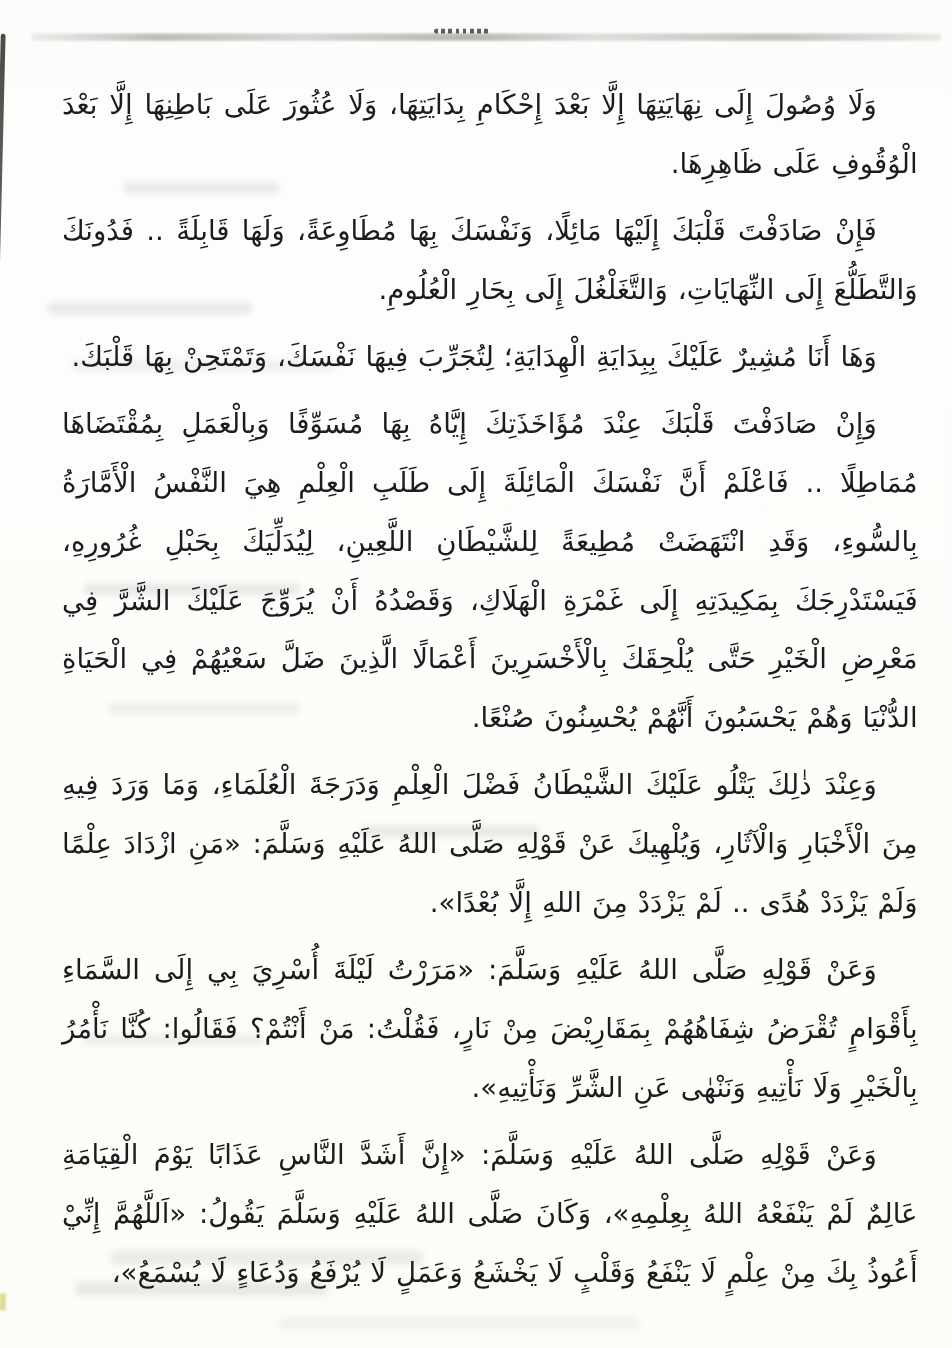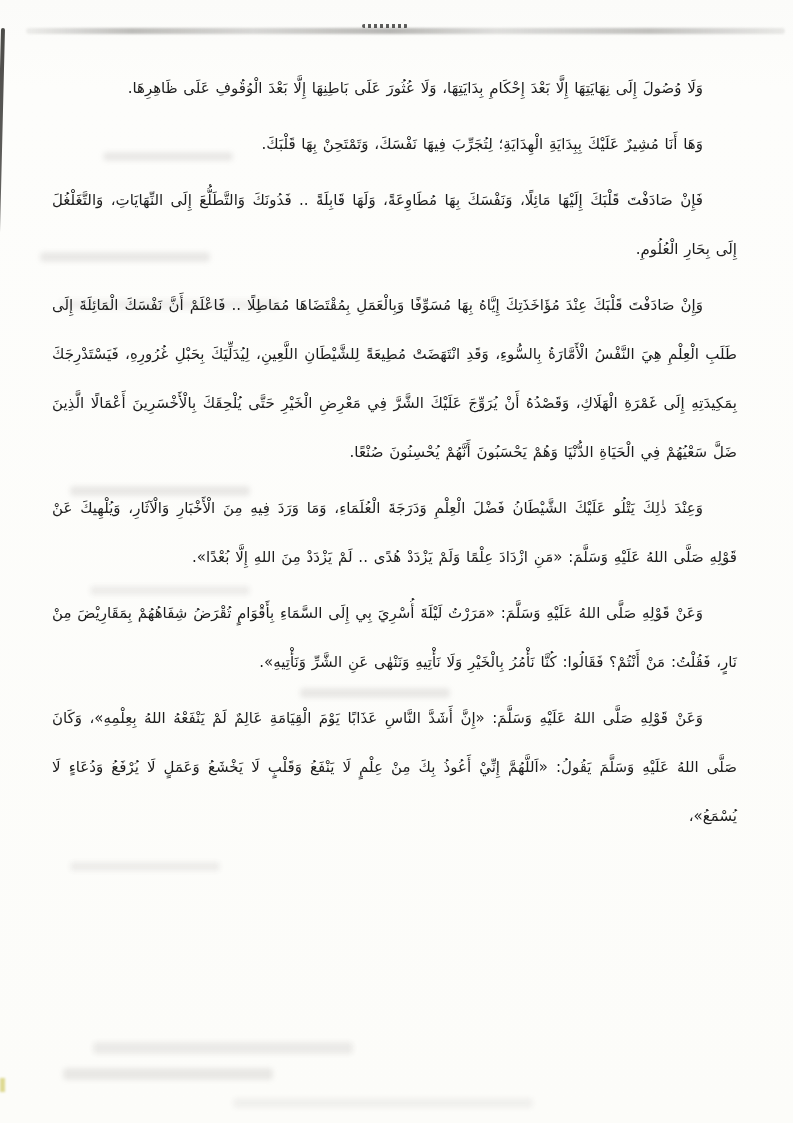--- a/index.html
+++ b/index.html
@@ -15,25 +15,25 @@
     font-family: "DejaVu Sans", sans-serif;
   }
   .page {
     position: absolute;
     inset: 0;
     background: linear-gradient(180deg, #fbfbf9 0%, #fdfdfb 8%, #fcfcf9 100%);
   }
   .text-block {
     position: absolute;
     top: 64px;
-    right: 56px;
+    right: 28px;
     left: 52px;
     direction: rtl;
     color: #1c1c1c;
-    font-size: 15px;
+    font-size: 23px;
     line-height: 49px;
     text-align: justify;
   }
   .text-block p {
     margin: 0 0 7px 0;
     text-indent: 34px;
     word-spacing: 1px;
   }
   .text-block p:last-child { margin-bottom: 0; }
 
@@ -105,21 +105,21 @@
   <div class="artifact ghost g4"></div>
   <div class="artifact ghost g5"></div>
   <div class="artifact ghost g6"></div>
   <div class="artifact ghost g7"></div>
   <div class="artifact ghost g8"></div>
   <div class="artifact ghost g9"></div>
   <div class="artifact ghost g10"></div>
 
   <div class="text-block">
     <p>وَلَا وُصُولَ إِلَى نِهَايَتِهَا إِلَّا بَعْدَ إِحْكَامِ بِدَايَتِهَا، وَلَا عُثُورَ عَلَى بَاطِنِهَا إِلَّا بَعْدَ الْوُقُوفِ عَلَى ظَاهِرِهَا.</p>
+    <p>فَإِنْ صَادَفْتَ قَلْبَكَ إِلَيْهَا مَائِلًا، وَنَفْسَكَ بِهَا مُطَاوِعَةً، وَلَهَا قَابِلَةً .. فَدُونَكَ وَالتَّطَلُّعَ إِلَى النِّهَايَاتِ، وَالتَّغَلْغُلَ إِلَى بِحَارِ الْعُلُومِ.</p>
     <p>وَهَا أَنَا مُشِيرٌ عَلَيْكَ بِبِدَايَةِ الْهِدَايَةِ؛ لِتُجَرِّبَ فِيهَا نَفْسَكَ، وَتَمْتَحِنْ بِهَا قَلْبَكَ.</p>
-    <p>فَإِنْ صَادَفْتَ قَلْبَكَ إِلَيْهَا مَائِلًا، وَنَفْسَكَ بِهَا مُطَاوِعَةً، وَلَهَا قَابِلَةً .. فَدُونَكَ وَالتَّطَلُّعَ إِلَى النِّهَايَاتِ، وَالتَّغَلْغُلَ إِلَى بِحَارِ الْعُلُومِ.</p>
     <p>وَإِنْ صَادَفْتَ قَلْبَكَ عِنْدَ مُؤَاخَذَتِكَ إِيَّاهُ بِهَا مُسَوِّفًا وَبِالْعَمَلِ بِمُقْتَضَاهَا مُمَاطِلًا .. فَاعْلَمْ أَنَّ نَفْسَكَ الْمَائِلَةَ إِلَى طَلَبِ الْعِلْمِ هِيَ النَّفْسُ الْأَمَّارَةُ بِالسُّوءِ، وَقَدِ انْتَهَضَتْ مُطِيعَةً لِلشَّيْطَانِ اللَّعِينِ، لِيُدَلِّيَكَ بِحَبْلِ غُرُورِهِ، فَيَسْتَدْرِجَكَ بِمَكِيدَتِهِ إِلَى غَمْرَةِ الْهَلَاكِ، وَقَصْدُهُ أَنْ يُرَوِّجَ عَلَيْكَ الشَّرَّ فِي مَعْرِضِ الْخَيْرِ حَتَّى يُلْحِقَكَ بِالْأَخْسَرِينَ أَعْمَالًا الَّذِينَ ضَلَّ سَعْيُهُمْ فِي الْحَيَاةِ الدُّنْيَا وَهُمْ يَحْسَبُونَ أَنَّهُمْ يُحْسِنُونَ صُنْعًا.</p>
     <p>وَعِنْدَ ذٰلِكَ يَتْلُو عَلَيْكَ الشَّيْطَانُ فَضْلَ الْعِلْمِ وَدَرَجَةَ الْعُلَمَاءِ، وَمَا وَرَدَ فِيهِ مِنَ الْأَخْبَارِ وَالْآثَارِ، وَيُلْهِيكَ عَنْ قَوْلِهِ صَلَّى اللهُ عَلَيْهِ وَسَلَّمَ: «مَنِ ازْدَادَ عِلْمًا وَلَمْ يَزْدَدْ هُدًى .. لَمْ يَزْدَدْ مِنَ اللهِ إِلَّا بُعْدًا».</p>
     <p>وَعَنْ قَوْلِهِ صَلَّى اللهُ عَلَيْهِ وَسَلَّمَ: «مَرَرْتُ لَيْلَةَ أُسْرِيَ بِي إِلَى السَّمَاءِ بِأَقْوَامٍ تُقْرَضُ شِفَاهُهُمْ بِمَقَارِيْضَ مِنْ نَارٍ، فَقُلْتُ: مَنْ أَنْتُمْ؟ فَقَالُوا: كُنَّا نَأْمُرُ بِالْخَيْرِ وَلَا نَأْتِيهِ وَنَنْهٰى عَنِ الشَّرِّ وَنَأْتِيهِ».</p>
     <p>وَعَنْ قَوْلِهِ صَلَّى اللهُ عَلَيْهِ وَسَلَّمَ: «إِنَّ أَشَدَّ النَّاسِ عَذَابًا يَوْمَ الْقِيَامَةِ عَالِمٌ لَمْ يَنْفَعْهُ اللهُ بِعِلْمِهِ»، وَكَانَ صَلَّى اللهُ عَلَيْهِ وَسَلَّمَ يَقُولُ: «اَللَّهُمَّ إِنِّيْ أَعُوذُ بِكَ مِنْ عِلْمٍ لَا يَنْفَعُ وَقَلْبٍ لَا يَخْشَعُ وَعَمَلٍ لَا يُرْفَعُ وَدُعَاءٍ لَا يُسْمَعُ»،</p>
   </div>
 
 </div>
 
 </body></html>

